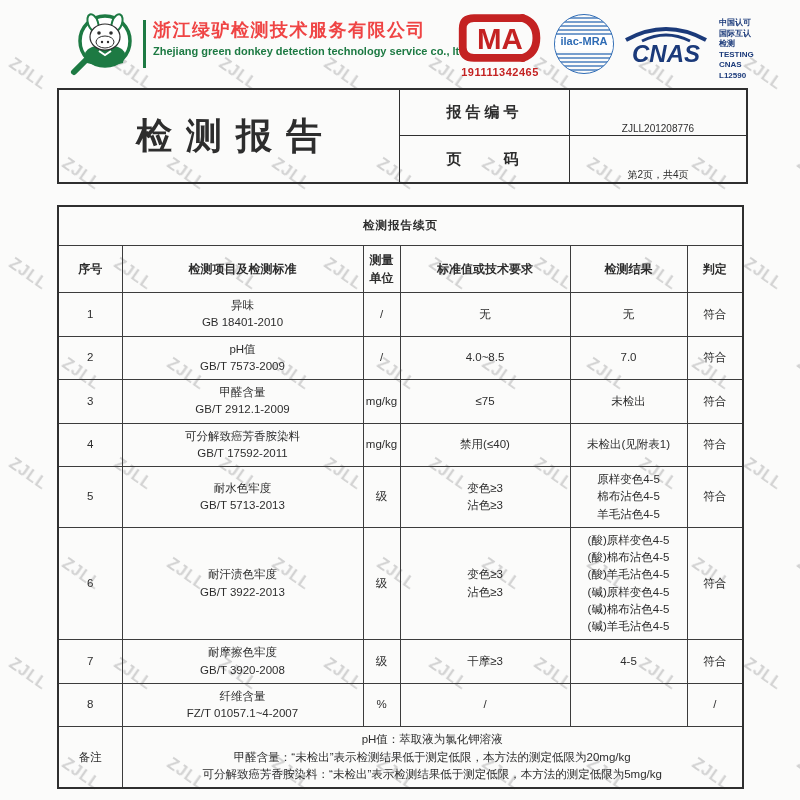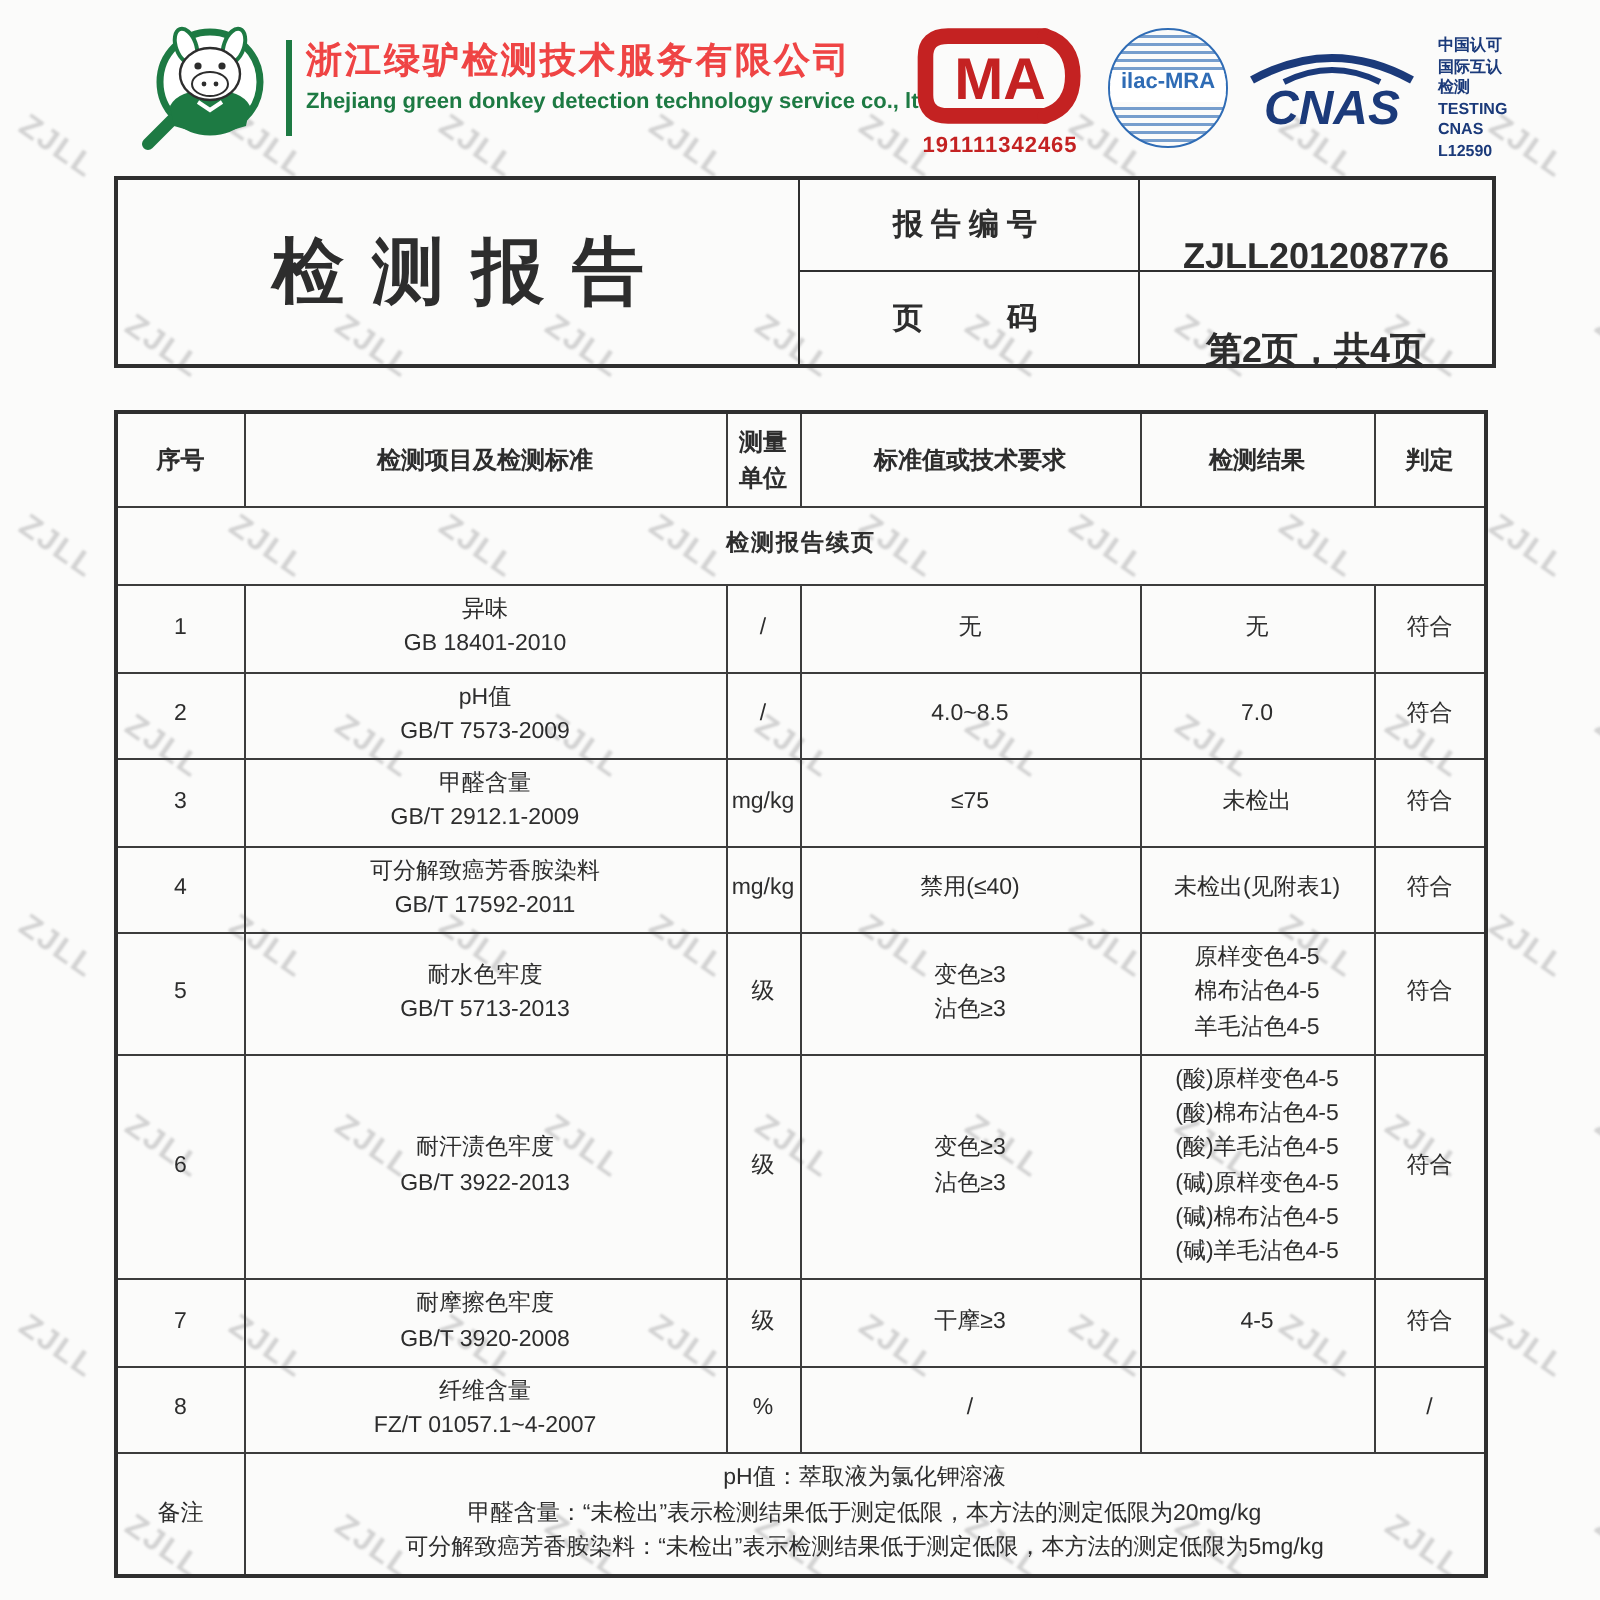--- a/index.html
+++ b/index.html
@@ -32,21 +32,21 @@
 
   
   .tgrid{position:absolute;left:57px;top:88px;width:687px;display:grid;
          grid-template-columns:341px 170px 176px;grid-template-rows:46px 46px;
          border:2px solid #2f2f2f;background:transparent;}
   .tgrid>div{display:flex;align-items:center;justify-content:center;}
   .tg-title{grid-row:1/3;border-right:1.5px solid #2f2f2f;
             font-size:36px;font-weight:bold;letter-spacing:14px;text-indent:14px;}
   .tg-l1,.tg-v1{border-bottom:1.5px solid #2f2f2f;}
   .tg-l1,.tg-l2{border-right:1.5px solid #2f2f2f;font-size:15px;font-weight:bold;letter-spacing:4px;}
-  .tg-v1,.tg-v2{font-size:18px;font-weight:bold;margin-top:32px;}
+  .tg-v1,.tg-v2{font-size:10px;font-weight:normal;margin-top:32px;}
 
   
   .rtable{position:absolute;left:57px;top:205px;width:687px;border-collapse:collapse;
           border:2px solid #2f2f2f;table-layout:fixed;}
   .rtable td,.rtable th{border:1px solid #3c3c3c;text-align:center;vertical-align:middle;
           font-size:11.5px;line-height:1.5;padding:4px 2px;background:transparent;word-wrap:break-word;}
   .sec-title{font-size:14px;font-weight:bold;height:30px;letter-spacing:1px;}
   .rtable th{font-size:12px;font-weight:bold;height:38px;padding:4px 3px;}
   .remark-cell{ text-align:left;padding:6px 10px;font-size:11px;line-height:1.55;}
   .remark-label{font-size:12px;}
@@ -187,29 +187,29 @@
       <colgroup>
         <col style="width:64px">
           <col style="width:241px">
           <col style="width:37px">
         <col style="width:170px">
           <col style="width:117px">
           <col style="width:56px">
       </colgroup>
       <tbody>
         <tr>
+          <td colspan="6" class="sec-title">检测报告续页</td>
+        </tr>
+        <tr>
           <th>序号</th>
           <th>检测项目及检测标准</th>
           <th>测量单位</th>
           <th>标准值或技术要求</th>
           <th>检测结果</th>
           <th>判定</th>
-        </tr>
-        <tr>
-          <td colspan="6" class="sec-title">检测报告续页</td>
         </tr>
       </tbody>
       <tbody>
           <tr>
             <td>1</td>
             <td>异味<br>GB 18401-2010</td>
             <td>/</td>
             <td>无</td>
             <td>无</td>
             <td>符合</td>

